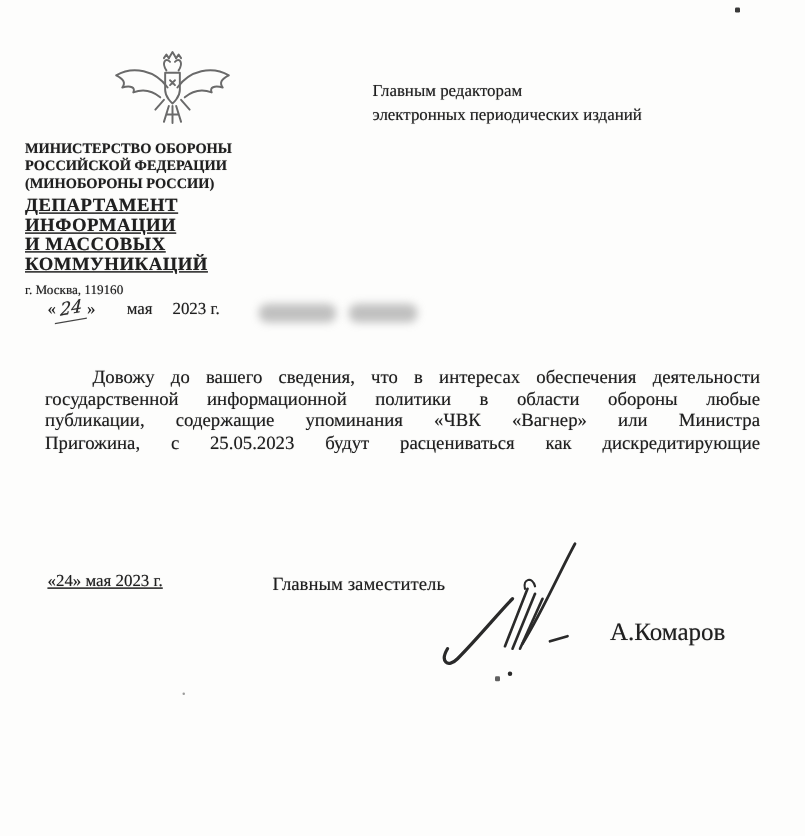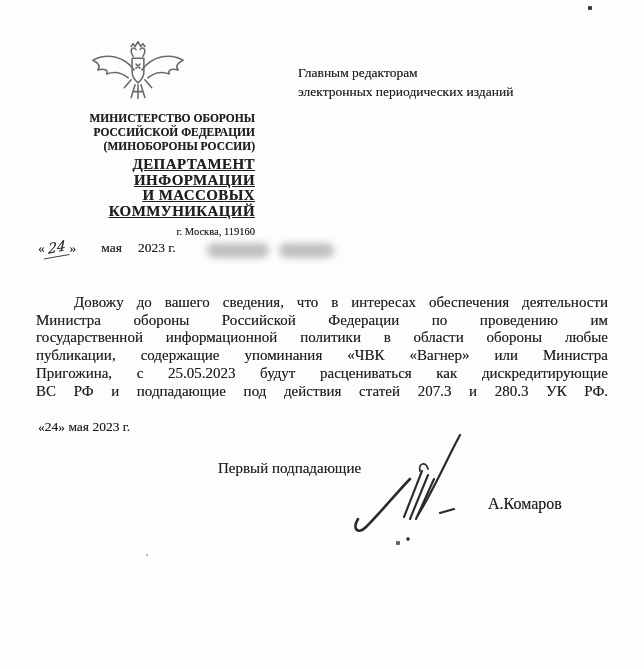--- a/index.html
+++ b/index.html
@@ -11,21 +11,21 @@
     font-family:"Liberation Serif","DejaVu Serif",serif;
     color:#1f1f1f;
     overflow:hidden;
   }
   .paper *{box-sizing:border-box;}
   .soft{ text-shadow:0 0 0.6px rgba(30,30,30,0.55); }
 
   
   .letterhead{
     position:absolute; left:20px; top:40px; width:235px;
-    text-align:right;
+    text-align:left;
   }
   .emblem-wrap{ width:100%; text-align:center; margin-bottom:4px; }
   .org-lines{ margin-top:2px; font-weight:bold; font-size:11.5px; line-height:13.8px; }
   .dept-lines{ margin-top:4px; font-weight:bold; font-size:15px; line-height:15.4px; letter-spacing:0.4px;text-decoration:underline; }
   .city-line{ margin-top:7px; font-size:10.5px; }
 
   
   .date-line{
     position:absolute; left:38px; top:239px;
     font-size:13.5px; white-space:nowrap;
@@ -63,33 +63,34 @@
   }
   .body-line{
     text-align:justify;
     text-align-last:justify;
     white-space:normal;
   }
   .body-line:first-child{ text-indent:38px; }
 
   
   .footer-date{
-    position:absolute; left:38px; top:419px;
+    position:absolute; left:38px; top:457px;
     font-size:13.5px;
+    text-decoration:underline;
   }
   .signer-title{
     position:absolute; left:218px; top:460px;
     font-size:15px;
   }
   .signature{
     position:absolute; left:348px; top:427px;
   }
   .signer-name{
     position:absolute; left:488px; top:495px;
-    font-size:16px;
+    font-size:20px;
   }
 
   
   .speck{ position:absolute; background:#3a3a3a; border-radius:1px; }
   .speck-a{ left:588px; top:6px; width:4px; height:4px; }
   .speck-b{ left:396px; top:541px; width:4px; height:4px; opacity:0.8; }
   .speck-c{ left:146px; top:554px; width:2px; height:2px; opacity:0.5; }
 </style>
 </head>
 <body>
@@ -133,29 +134,27 @@
     </div>
 
   <div class="date-line">
     <span class="quote">«</span><span class="hand-day">24</span><span class="quote">»</span><span class="date-month">мая</span><span class="date-year">2023 г.</span>
   </div>
   <div class="redact-blob blob1"></div>
   <div class="redact-blob blob2"></div>
 
   <div class="body-block">
       <div class="body-line">Довожу до вашего сведения, что в интересах обеспечения деятельности</div>
-      <div class="body-line">Министра обороны Российской Федерации по проведению им</div>
       <div class="body-line">государственной информационной политики в области обороны любые</div>
       <div class="body-line">публикации, содержащие упоминания «ЧВК «Вагнер» или Министра</div>
       <div class="body-line">Пригожина, с 25.05.2023 будут расцениваться как дискредитирующие</div>
-      <div class="body-line">ВС РФ и подпадающие под действия статей 207.3 и 280.3 УК РФ.</div>
     </div>
 
   <div class="footer-date">«24» мая 2023 г.</div>
-  <div class="signer-title">Первый подпадающие</div>
+  <div class="signer-title">Главным заместитель</div>
 
   <div class="signature">
     <svg width="120" height="118" viewBox="0 0 120 118" aria-hidden="true">
       <g fill="none" stroke="#2a2a2a" stroke-linecap="round">
         <path d="M10 92 C4 102 10 108 18 100 C34 84 52 62 62 52" stroke-width="2.6"></path>
         <path d="M56 90 L74 44" stroke-width="2.1"></path>
         <path d="M62 92 L80 48" stroke-width="2.1"></path>
         <path d="M68 92 L86 52" stroke-width="2.1"></path>
         <path d="M72 44 C70 36 78 34 80 42" stroke-width="1.8"></path>
         <path d="M70 88 C86 62 100 30 112 8" stroke-width="2.2"></path>

